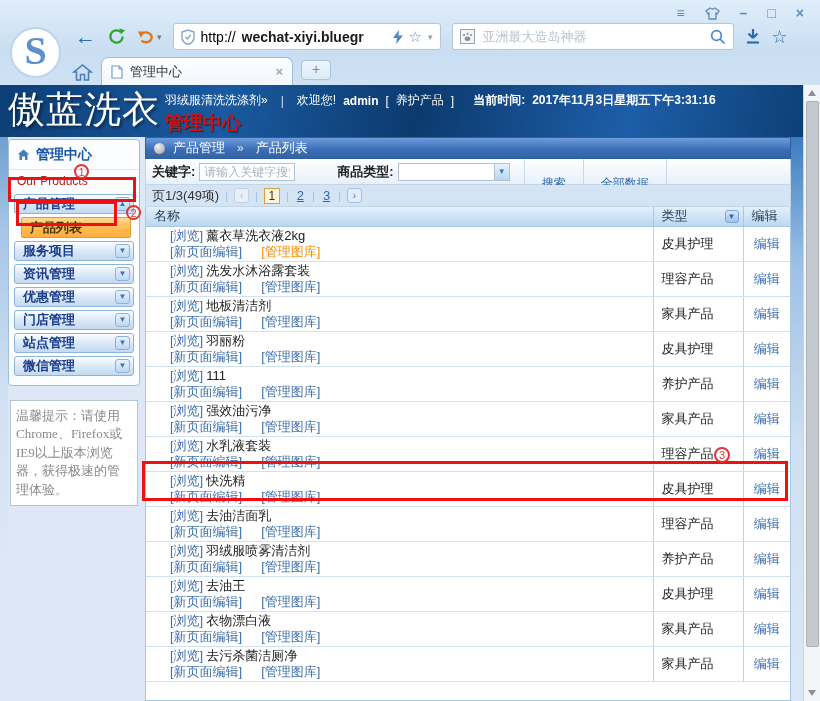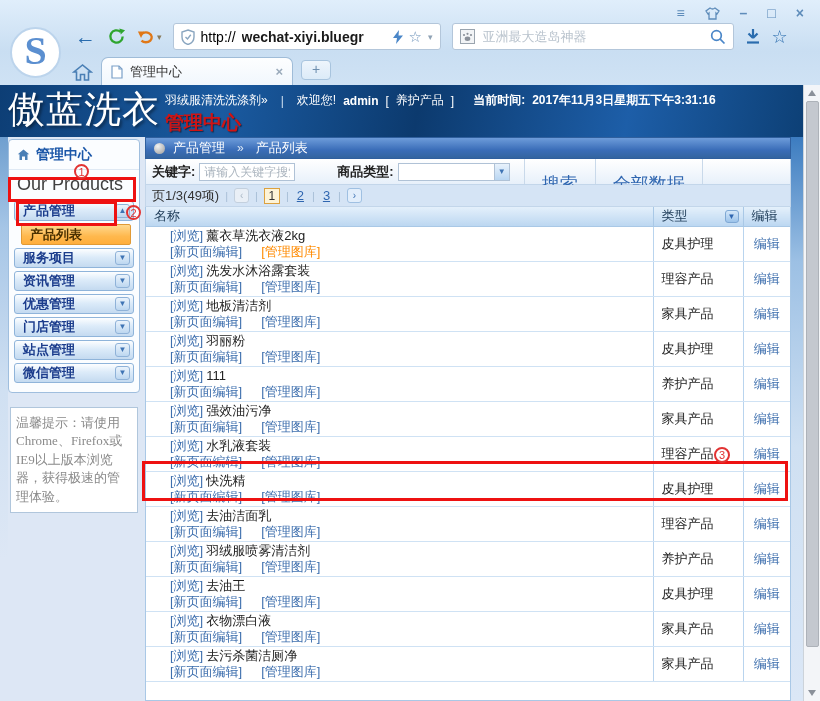--- a/index.html
+++ b/index.html
@@ -48,42 +48,42 @@
 
   .page-body { flex:1; display:flex; background:#dde7f5; min-height:0; }
   .edge-strip { width:8px; background:linear-gradient(180deg,#6f9fcf 0%,#a5c5e6 16%,#d0e0f2 45%,#dde7f5 75%); }
   .right-strip { width:12px; background:linear-gradient(180deg,#3c7cc0 0%,#9cc0e4 22%,#cfe0f2 55%,#dbe7f6 100%); }
 
   
   .sidebar { width:132px; display:flex; flex-direction:column; }
   .side-panel { margin-top:2px; background:#fbfdff; border:1px solid #9fbede; border-radius:4px; padding:2px 0 6px; }
   .side-head { display:flex; align-items:center; gap:6px; padding:4px 8px 5px; border-bottom:1px solid #dfe9f4; }
   .side-head-t { color:#1a56a8; font-weight:bold; font-size:14px; }
-  .side-sub { color:#404040; font-size:18px; padding:4px 8px 3px; }
+  .side-sub { color:#b91c1c; font-size:12px; padding:4px 8px 3px; }
   .menu-btn { height:20px; margin:3px 5px; background:linear-gradient(180deg,#fdfeff,#dcebf9 45%,#c4daf0); border:1px solid #8fb4da; border-radius:3px; display:flex; align-items:center; justify-content:space-between; padding:0 3px 0 8px; }
   .menu-label { color:#1b3c8c; font-weight:bold; font-size:13px; }
   .chev-btn { width:15px; height:14px; background:linear-gradient(180deg,#eaf3fc,#bdd7f0); border:1px solid #8fb2d8; border-radius:3px; color:#3f74b4; font-size:8px; line-height:12px; text-align:center; }
   .submenu-btn { height:21px; margin:2px 8px 2px 12px; background:linear-gradient(180deg,#ffd98f,#ffb84d 60%,#ffae3c); border:1px solid #e09a36; border-radius:2px; display:flex; align-items:center; padding:0 8px; }
   .submenu-label { color:#4a3000; font-weight:bold; font-size:13px; }
   .tip-box { margin:14px 2px 0 2px; background:#fff; border:1px solid #b0c6dc; padding:6px 5px; color:#8a8a8a; font-size:13px; line-height:1.42; font-family:"Liberation Serif","DejaVu Serif",serif; }
 
   
   .main { flex:1; margin-left:5px; display:flex; flex-direction:column; min-width:0; }
   .breadcrumb { height:22px; background:linear-gradient(180deg,#6d9cda,#3a6db8 60%,#33649f); color:#fff; font-size:13px; display:flex; align-items:center; gap:8px; padding:0 8px; border:1px solid #2f5f9e; }
   .bc-icon { width:11px; height:11px; border-radius:50%; background:radial-gradient(circle at 35% 30%,#f2f2f2,#9a9a9a); }
   .bc-sep { font-size:12px; color:#dce8f5; margin:0 4px; }
   .toolbar { height:26px; background:linear-gradient(180deg,#ffffff,#e7f0fa); border:1px solid #c3d6ea; border-top:none; display:flex; align-items:center; padding-left:6px; font-size:13px; }
   .tb-label { color:#222; font-weight:bold; }
   .kw-input { width:96px; height:18px; border:1px solid #b0c2d6; font-size:12px; padding:0 4px; margin-left:4px; color:#444; }
   .kw-input::placeholder { color:#aab4be; }
   .type-label { margin-left:42px; }
   .type-select { width:112px; height:18px; background:#fff; border:1px solid #b0c2d6; margin-left:4px; display:flex; align-items:center; justify-content:flex-end; }
   .type-dd { width:15px; height:16px; background:linear-gradient(180deg,#e8f2fc,#b9d6f2); border-left:1px solid #b0c2d6; color:#3f74b4; font-size:8px; text-align:center; line-height:15px; }
   .tb-sep { width:1px; height:100%; background:#c9d9ea; margin-left:14px; }
-  .tb-link { color:#2f66b0; padding:0 17px; font-size:18px;margin-top:24px; }
+  .tb-link { color:#2f66b0; padding:0 17px; font-size:12px;margin-top:24px; }
   .pager { height:22px; background:#d5e4f5; border:1px solid #c3d6ea; border-top:none; display:flex; align-items:center; padding-left:6px; font-size:13px; color:#333; gap:6px; }
   .pg-sep { color:#a8bed6; font-size:11px; }
   .pg-btn { width:15px; height:15px; border-radius:3px; text-align:center; line-height:13px; font-size:10px; }
   .pg-prev { background:#e9eff6; border:1px solid #c3d0de; color:#aab8c6; }
   .pg-next { background:#e2eefb; border:1px solid #9fc0e2; color:#3f74b4; }
   .pg-cur { width:16px; height:16px; background:#fdf3d7; border:1px solid #dca13f; text-align:center; line-height:14px; font-size:12px; color:#333; }
   .pg-link { color:#2f66b0; text-decoration:underline; font-size:13px; padding:0 2px; }
 
   .table-wrap { flex:1; background:#fff; border:1px solid #a9c8e6; border-top:none; overflow:hidden; }
   table { width:100%; border-collapse:collapse; table-layout:fixed; }

